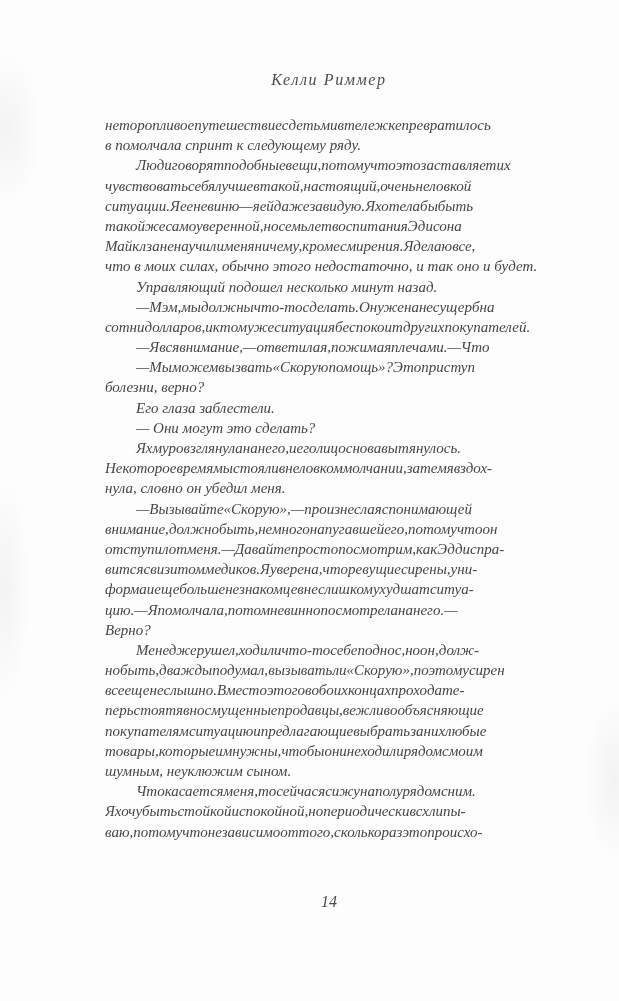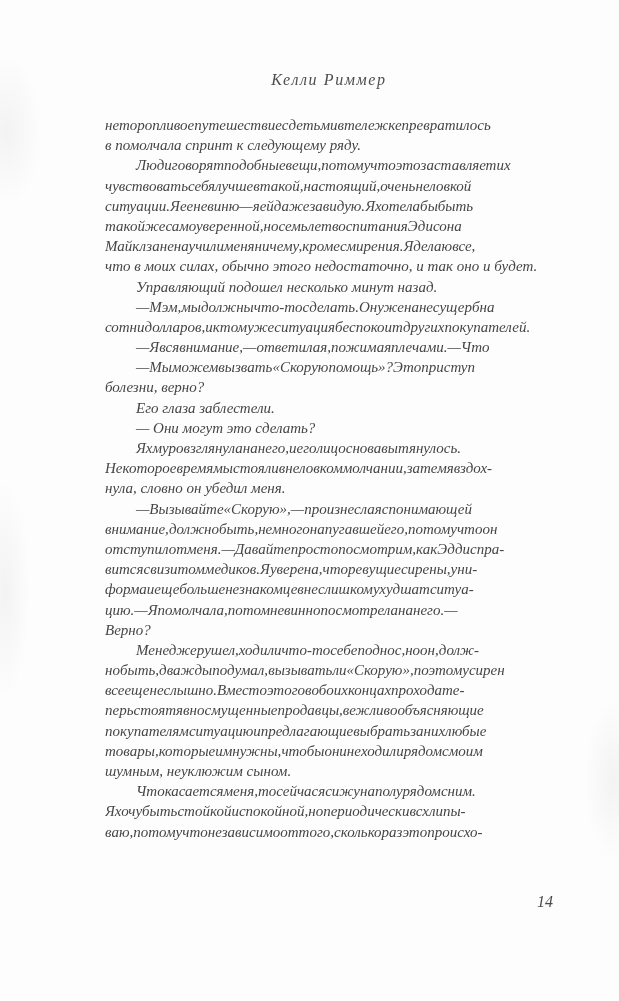--- a/index.html
+++ b/index.html
@@ -45,21 +45,21 @@
   }
   .line.j {
     display: flex;
     justify-content: flex-start;
   }
   .line.j span { flex: 0 0 auto; }
   .line.i { padding-left: 31px; }
   .page-number {
     position: absolute;
     top: 893px; left: 105px; width: 448px;
-    text-align: right;
+    text-align: center;
     font-size: 16px;
     color: #4a4a4a;
   }
 </style>
 </head>
 <body>
 
 <div class="page" style="background: rgb(253, 253, 253); color: rgb(69, 69, 69); font-style: italic;">
   <div class="smudge s1"></div>
   <div class="smudge s2"></div>

